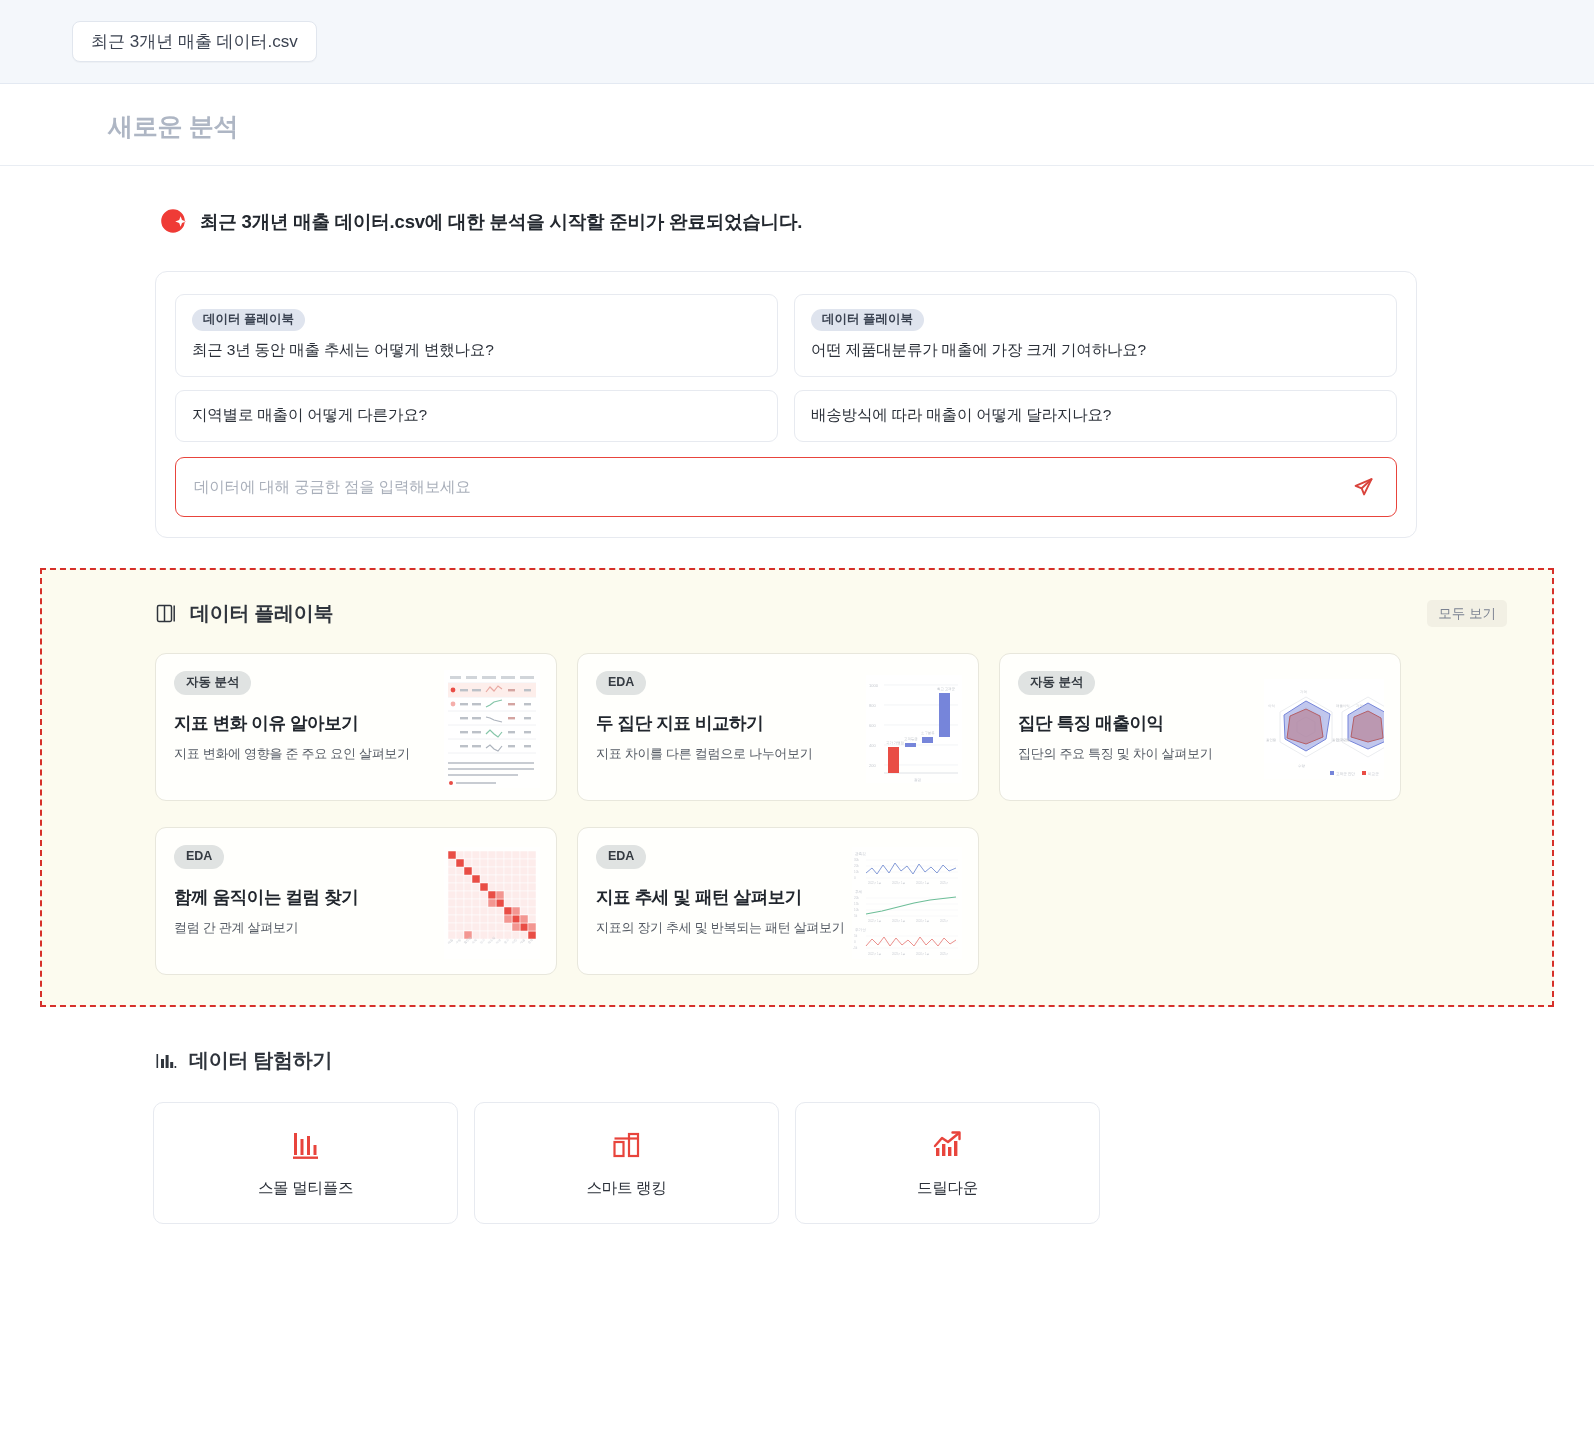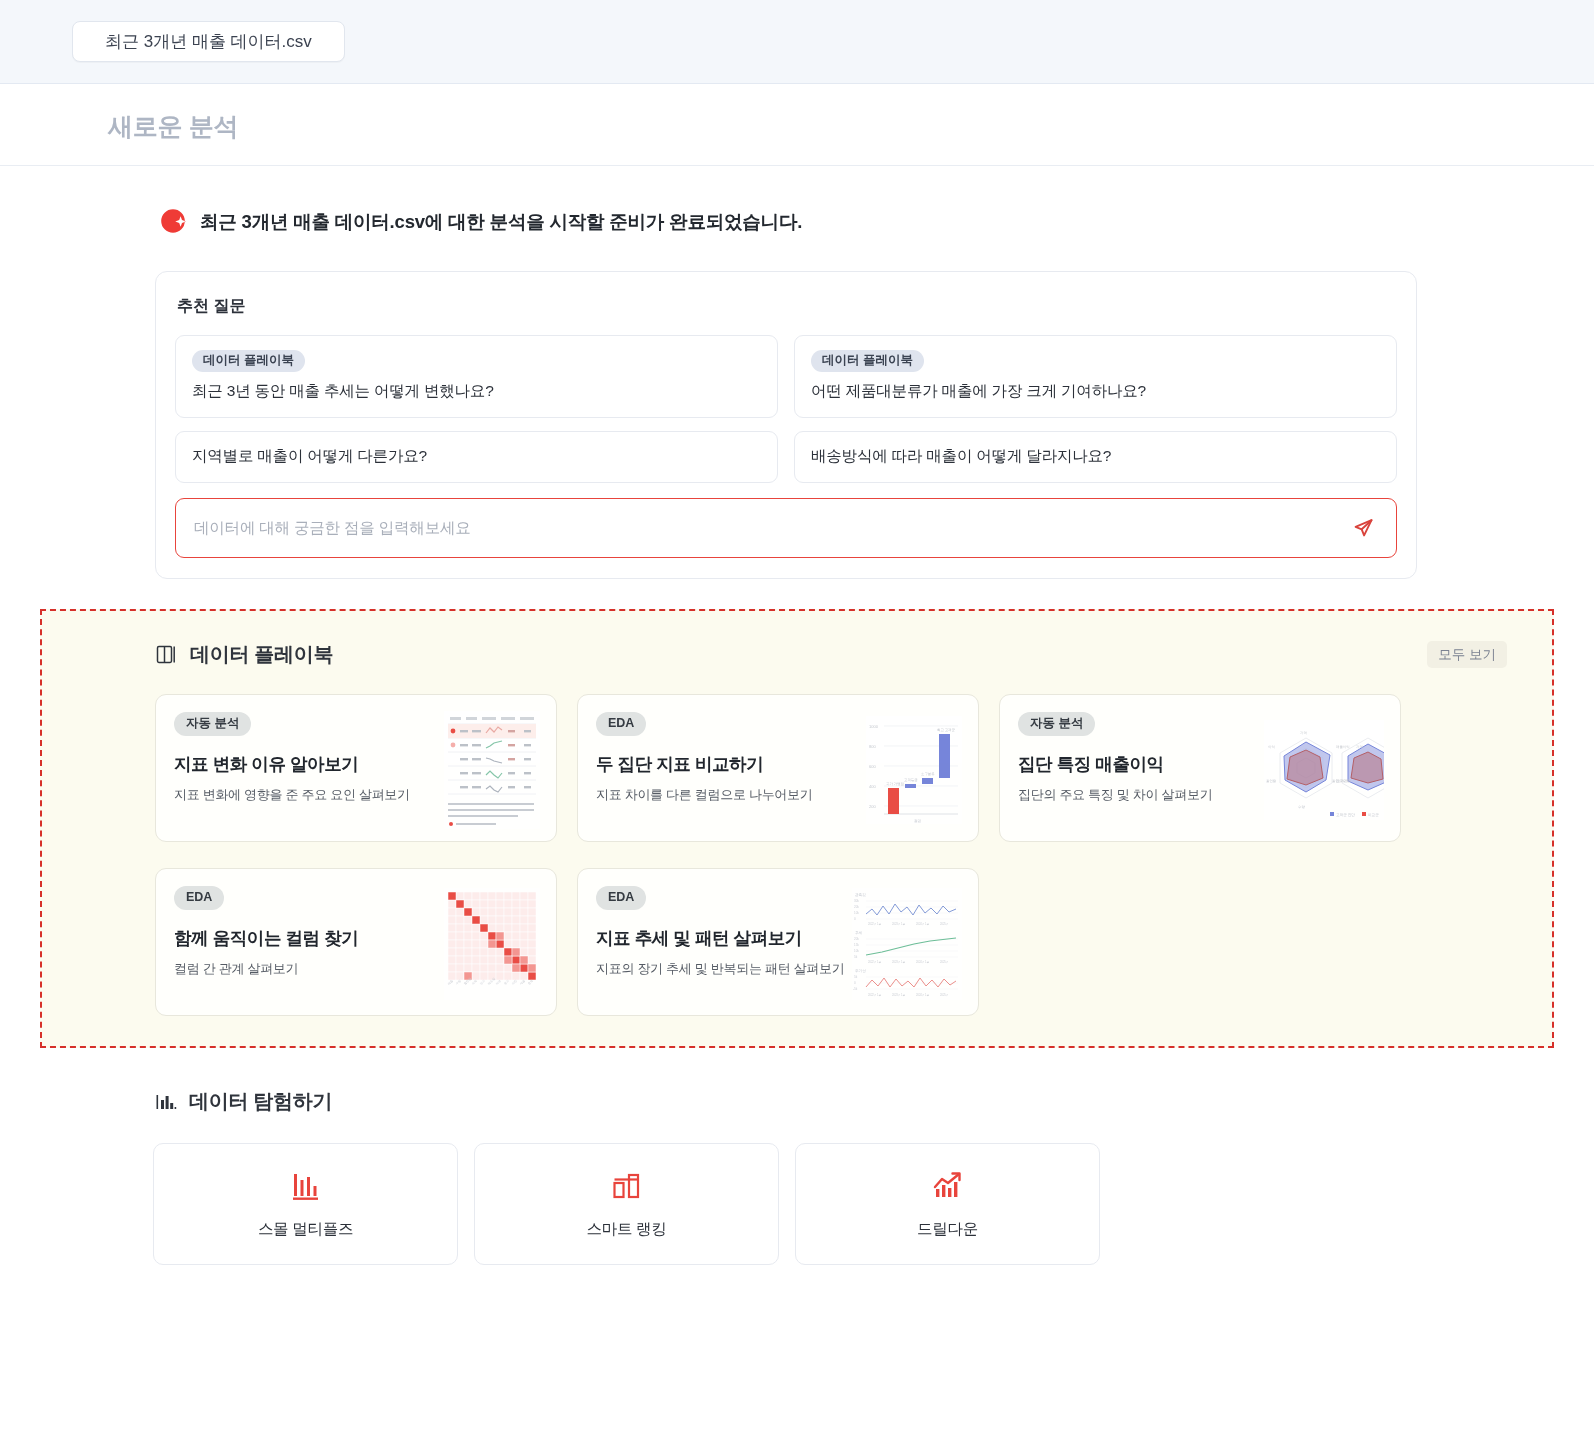--- a/index.html
+++ b/index.html
@@ -20,21 +20,21 @@
     height: 84px;
     display: flex;
     align-items: center;
   }
   .file-chip {
     display: inline-flex;
     align-items: center;
     background: #ffffff;
     border: 1px solid #e1e6ee;
     border-radius: 8px;
-    padding: 11px 32px;
+    padding: 11px 18px;
     font-size: 17px;
     color: #3b4250;
     line-height: 1;
     box-shadow: 0 1px 1px rgba(16,24,40,.03);
   }
 
   
   .title-wrap {
     padding: 26px 0 22px 108px;
     border-bottom: 1px solid #e9edf3;
@@ -220,21 +220,20 @@
 
   <div class="greeting">
     <svg class="spark-icon" viewBox="0 0 26 26">
       <path d="M13 1.2a11.8 11.8 0 1 0 0 23.6 11.8 11.8 0 0 0 0-23.6z
                M20.6 8.2 22 12.1l3.9 1.4-3.9 1.4-1.4 3.9-1.4-3.9-3.9-1.4 3.9-1.4z" fill="#ef3b36" fill-rule="evenodd"></path>
     </svg>
     <div class="greeting-text">최근 3개년 매출 데이터.csv에 대한 분석을 시작할 준비가 완료되었습니다.</div>
   </div>
 
   <div class="suggest-card">
-    <div class="suggest-title">추천 질문</div>
 
     <div class="q-grid">
       <div class="q-item">
         <span class="q-badge">데이터 플레이북</span>
         <span class="q-text">최근 3년 동안 매출 추세는 어떻게 변했나요?</span>
       </div>
       <div class="q-item">
         <span class="q-badge">데이터 플레이북</span>
         <span class="q-text">어떤 제품대분류가 매출에 가장 크게 기여하나요?</span>
       </div>

